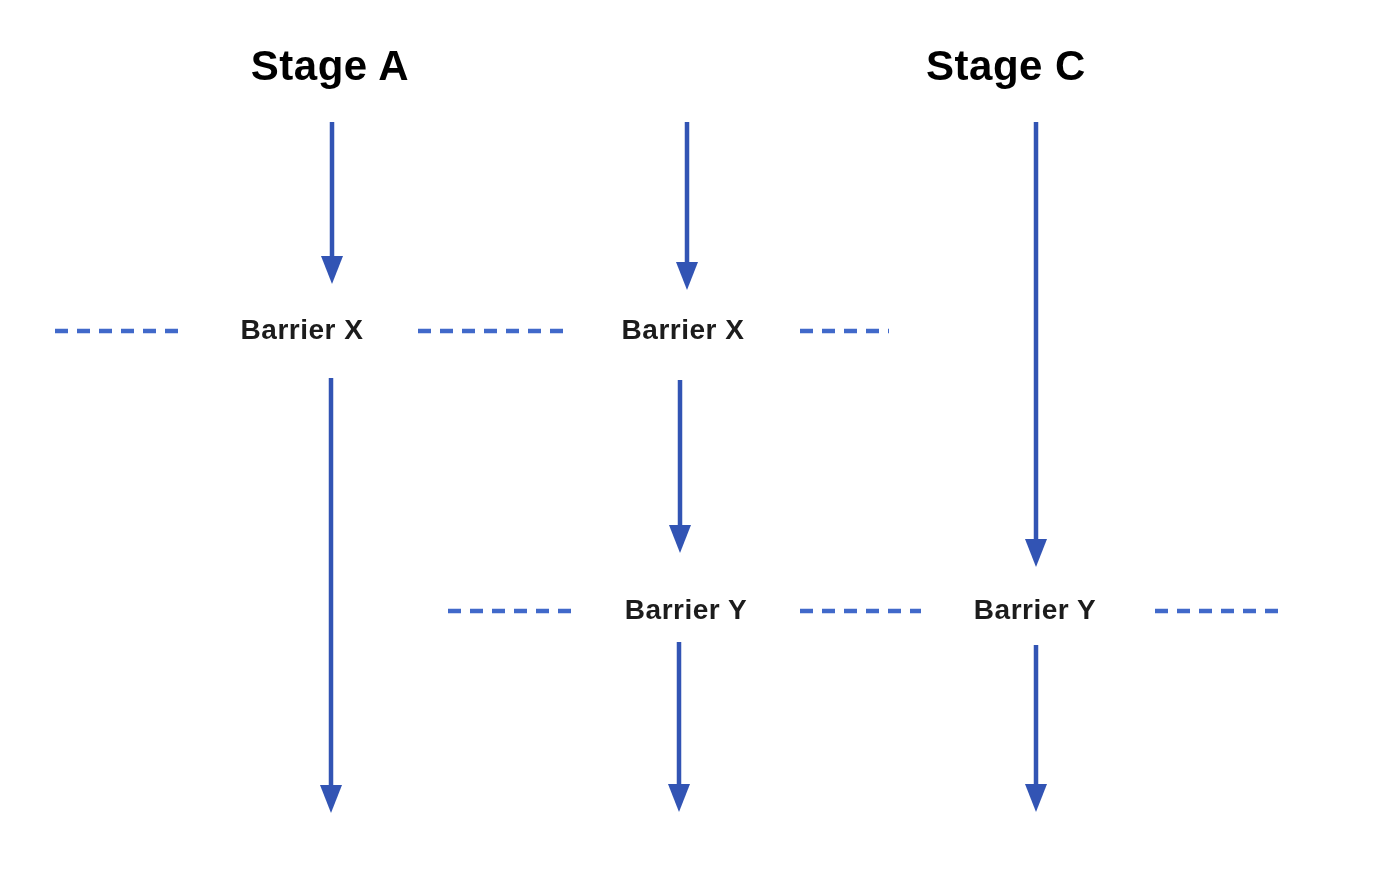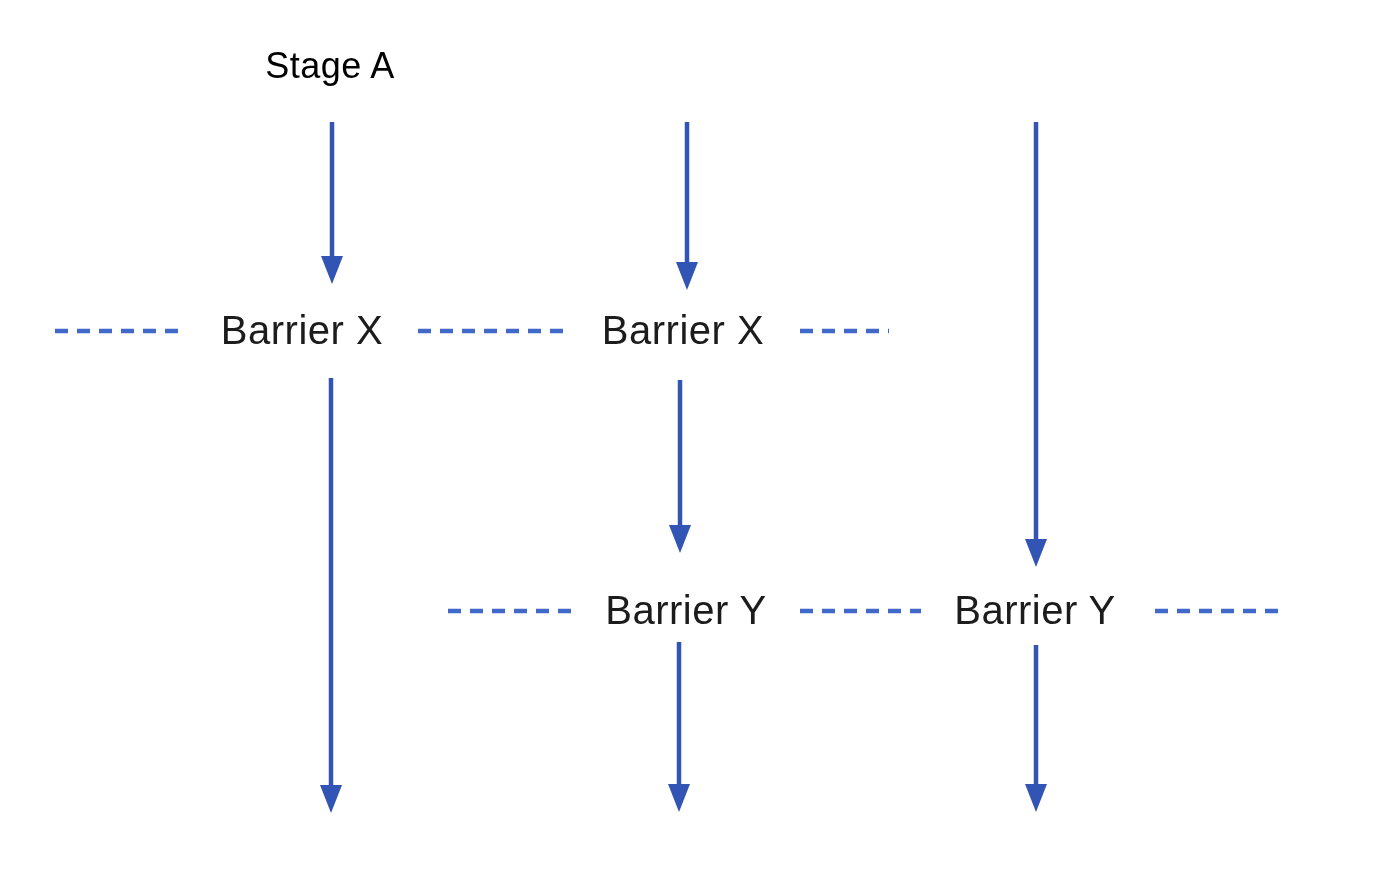--- a/index.html
+++ b/index.html
@@ -19,32 +19,32 @@
     position: absolute;
     left: 0;
     top: 0;
     width: 1379px;
     height: 875px;
   }
   .stage-label {
     position: absolute;
     transform: translate(-50%, -50%);
     font-family: "Liberation Sans", sans-serif;
-    font-weight: normal;
-    font-size: 36px;
+    font-weight: bold;
+    font-size: 42px;
     color: var(--stage-text, #000000);
     white-space: nowrap;
     letter-spacing: 0.5px;
   }
   .barrier-label {
     position: absolute;
     transform: translate(-50%, -50%);
     font-family: "Liberation Sans", sans-serif;
-    font-weight: normal;
-    font-size: 40px;
+    font-weight: bold;
+    font-size: 28px;
     color: var(--barrier-text, #1c1c1c);
     white-space: nowrap;
     letter-spacing: 0.5px;
   }
   .arrow-line {
     stroke: var(--arrow, #3254b4);
     stroke-width: 4.5;
     fill: none;
   }
   .arrow-head {
@@ -89,19 +89,20 @@
     <line class="dash-line" x1="55" y1="331" x2="186" y2="331"></line>
     <line class="dash-line" x1="418" y1="331" x2="569" y2="331"></line>
     <line class="dash-line" x1="800" y1="331" x2="889" y2="331"></line>
 
     <line class="dash-line" x1="448" y1="611" x2="571" y2="611"></line>
     <line class="dash-line" x1="800" y1="611" x2="921" y2="611"></line>
     <line class="dash-line" x1="1155" y1="611" x2="1283" y2="611"></line>
   </svg>
 
   <div class="stage-label" style="left:330px; top:66px;">Stage A</div>
+  <div class="stage-label" style="left:1006px; top:66px;">Stage C</div>
 
   <div class="barrier-label" style="left:302px; top:330px;">Barrier X</div>
   <div class="barrier-label" style="left:683px; top:330px;">Barrier X</div>
   <div class="barrier-label" style="left:686px; top:610px;">Barrier Y</div>
   <div class="barrier-label" style="left:1035px; top:610px;">Barrier Y</div>
 
 </div>
 
 </body></html>

